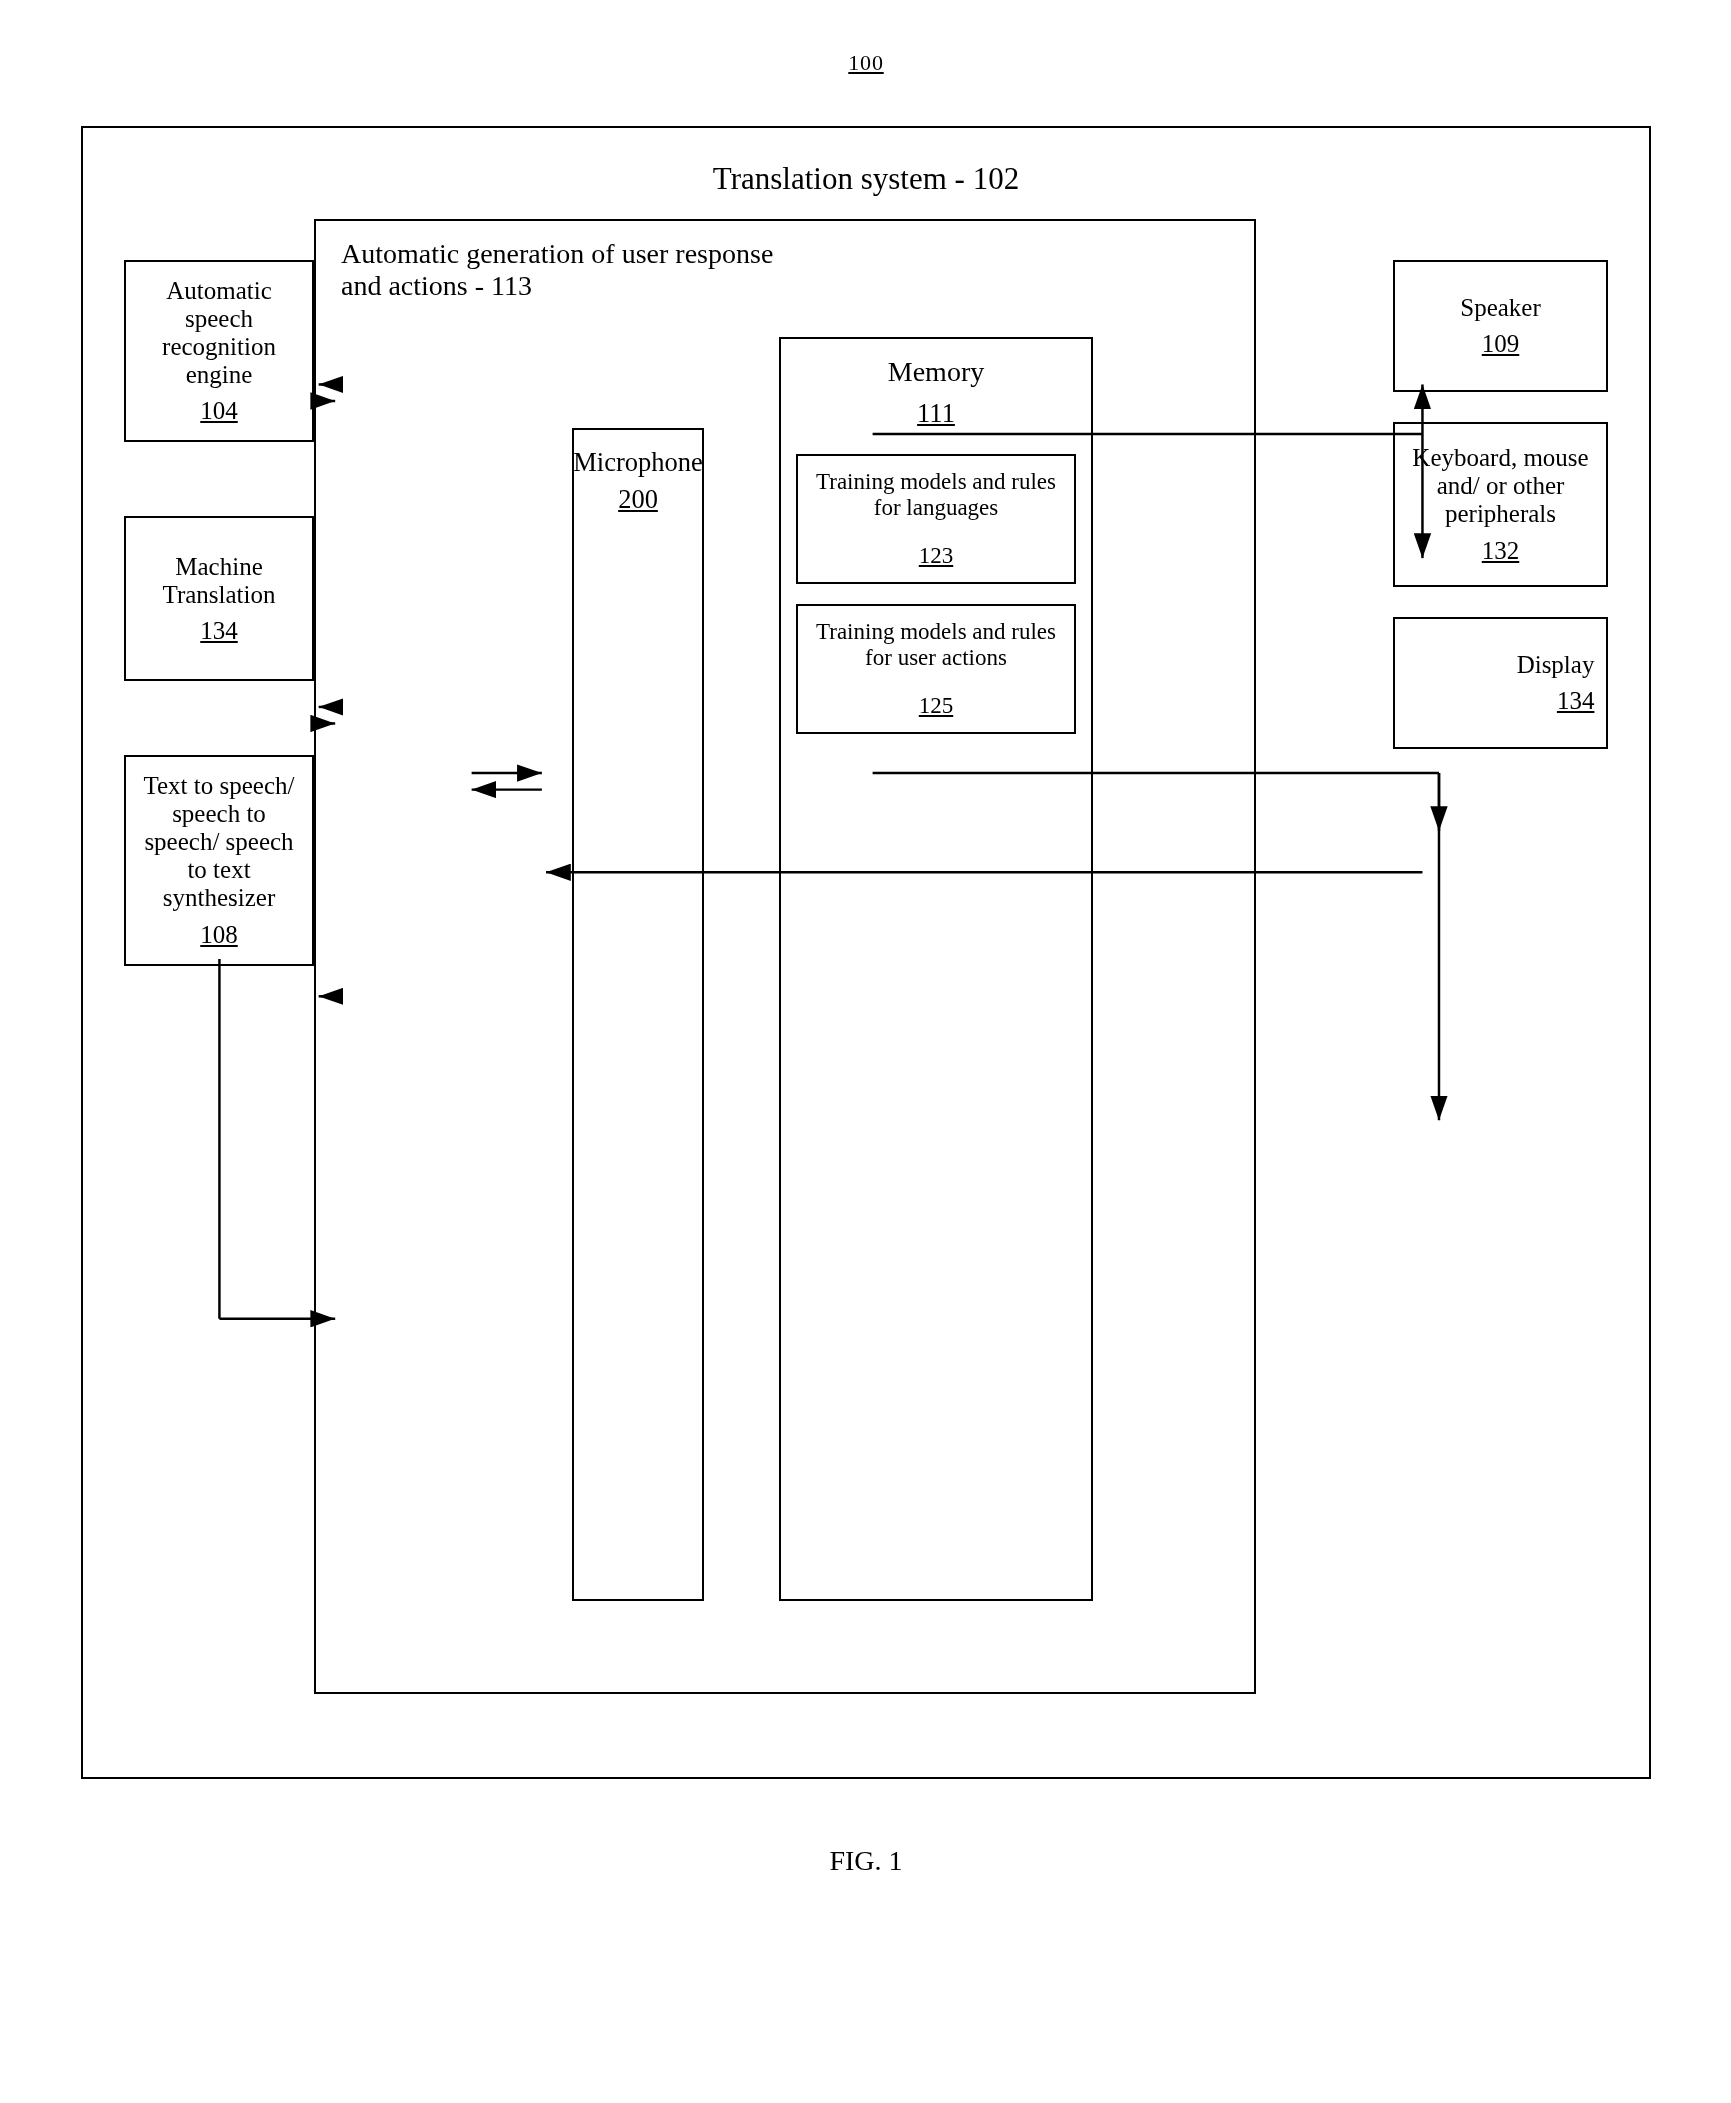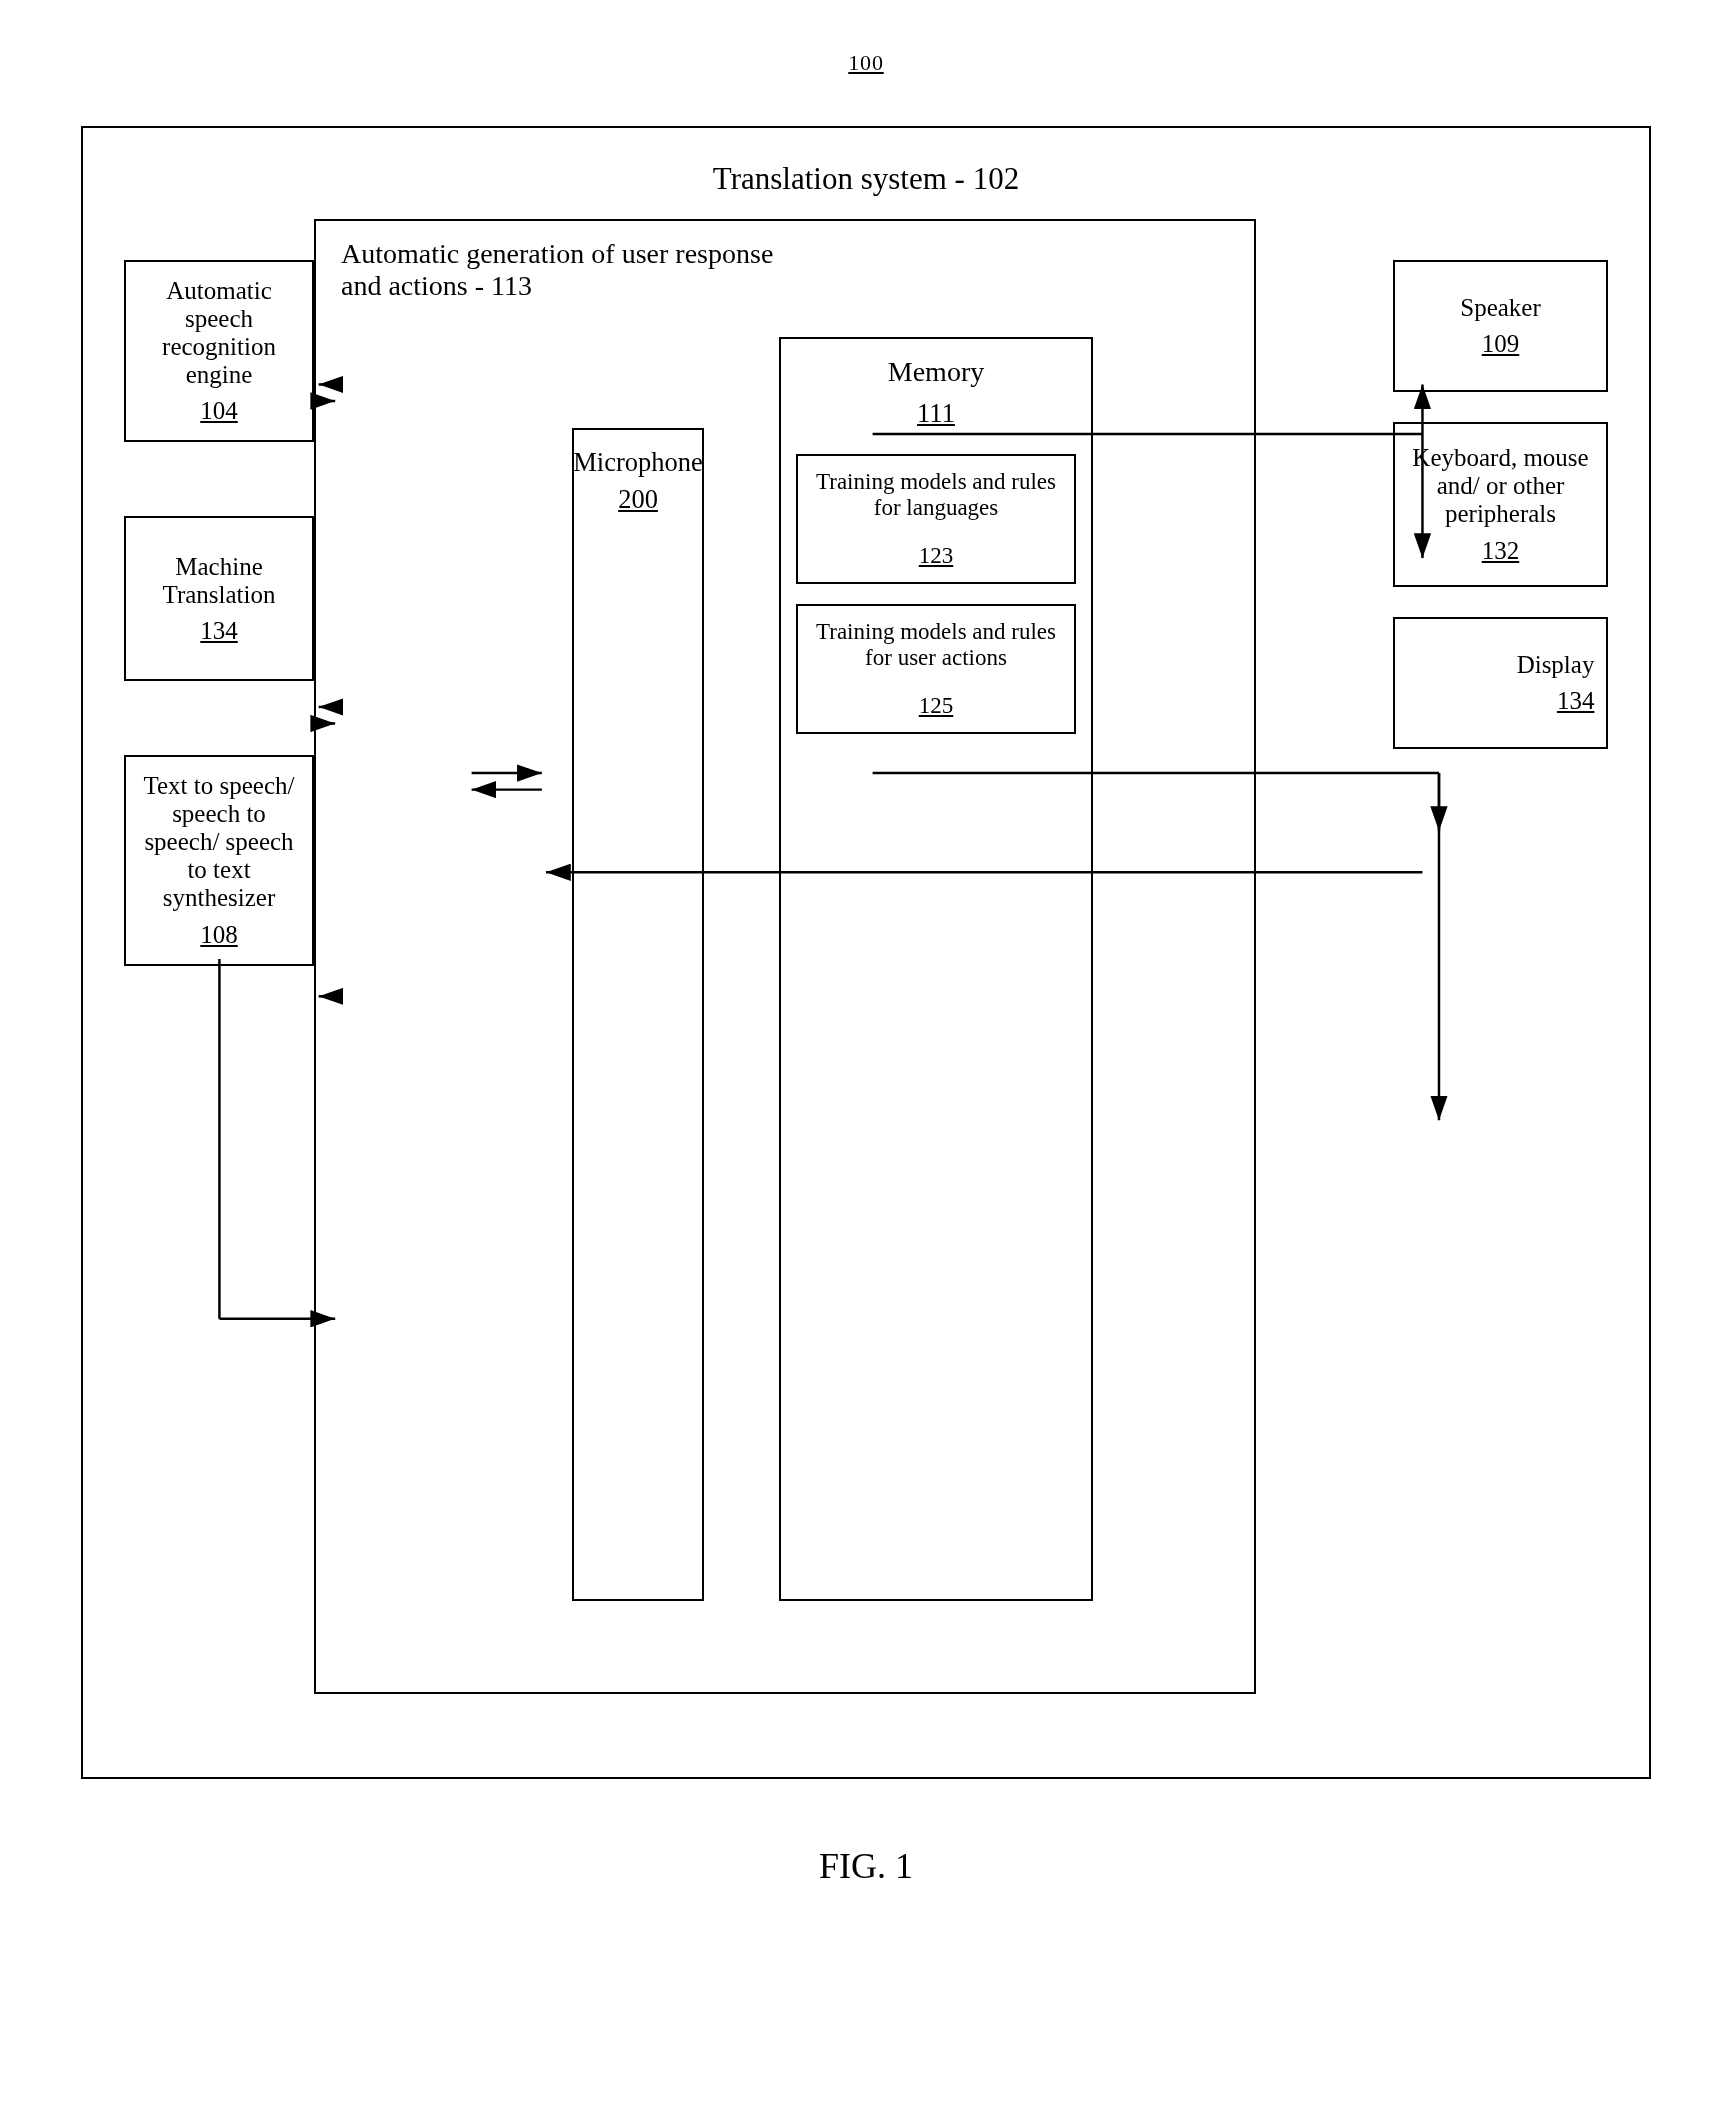--- a/index.html
+++ b/index.html
@@ -160,21 +160,21 @@
     svg.arrows {
       position: absolute;
       top: 0; left: 0;
       width: 100%;
       height: 100%;
       pointer-events: none;
       overflow: visible;
     }
 
     .fig-label {
-      font-size: 36px;
+      font-size: 28px;
       margin-top: 66px;
       text-align: left;
     }
   </style>
 </head>
 <body>
 
 <div class="page-number">100</div>
 
 <div class="outer-box">

